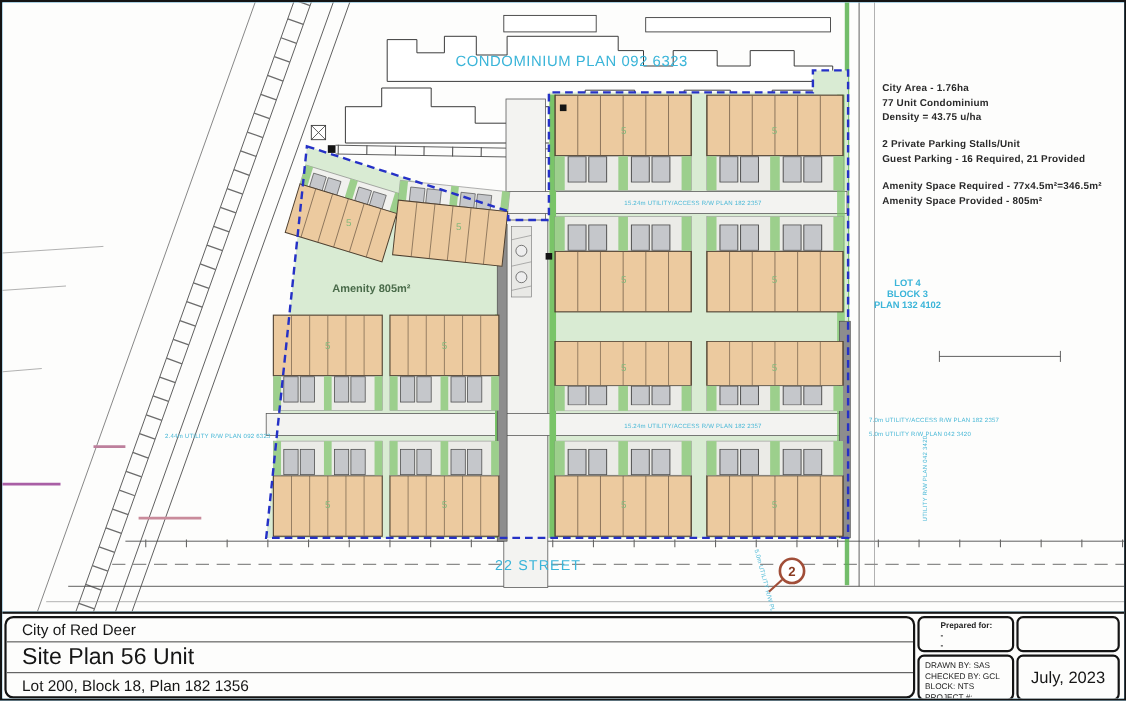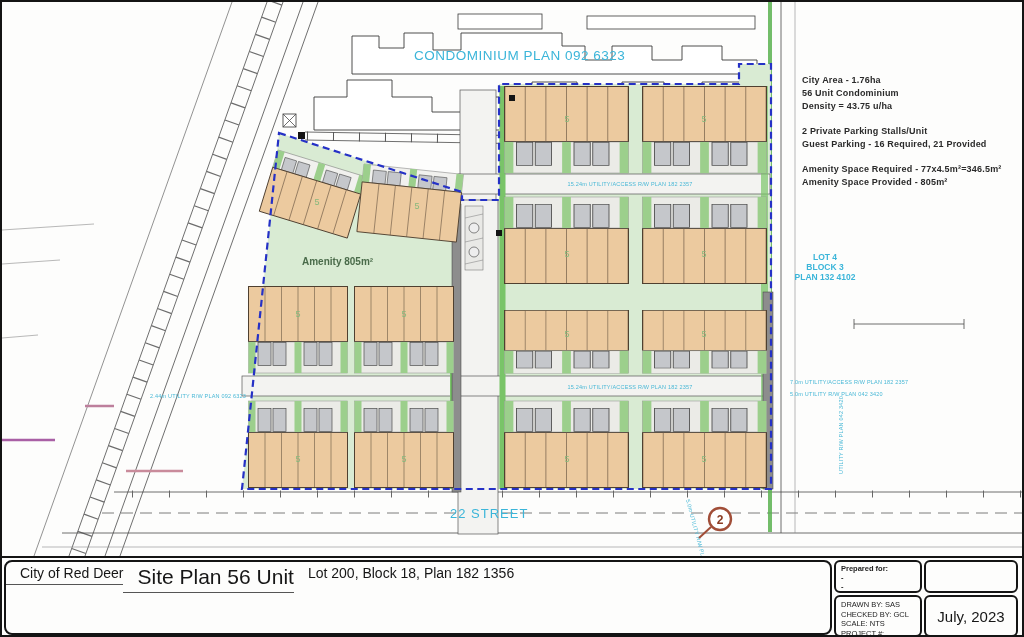--- a/index.html
+++ b/index.html
@@ -3,28 +3,28 @@
 <meta charset="utf-8">
 <style>
   html,body{margin:0;padding:0;background:#e8e8e8;font-family:"Liberation Sans",sans-serif;}
   #sheet{position:relative;width:1020px;height:633px;margin:0 auto;background:#7dd3fc;border:2px solid #141414;overflow:hidden;}
   #plan-svg{position:absolute;top:0;left:0;}
   
   #notes{position:absolute;left:800px;top:72px;width:218px;font-size:9px;font-weight:bold;color:#2a2a2a;line-height:13px;letter-spacing:.2px;}
   .note-gap{height:12px;}
   
   #tb{position:absolute;left:0;top:554px;width:1020px;height:79px;display:flex;border-top:2px solid #141414;background:#fdfdfc;}
-  #tb-left{flex:1 1 auto;margin:2px;border:2.5px solid #141414;border-radius:8px;display:flex;flex-direction:row;overflow:hidden;}
+  #tb-left{flex:1 1 auto;margin:2px;border:2.5px solid #141414;border-radius:8px;display:flex;flex-direction:column;overflow:hidden;}
   .tbrow{padding-left:14px;display:flex;align-items:center;color:#161616;}
   #tb-muni{height:22px;font-size:14px;border-bottom:1px solid #555;}
   #tb-title{height:30px;font-size:21px;border-bottom:1px solid #555;}
   #tb-legal{height:22px;font-size:14px;}
   #tb-right{width:188px;display:grid;grid-template-columns:88px 94px;grid-template-rows:33px 42px;gap:2px;padding:2px 2px 2px 0;box-sizing:border-box;}
   .tb-box{border:2.5px solid #141414;border-radius:6px;background:#fdfdfc;overflow:hidden;}
-  #tb-prep{font-size:7.5px;font-weight:bold;color:#222;padding:2px 0 0 5px;line-height:9px;}
+  #tb-prep{font-size:7.5px;font-weight:bold;color:#222;padding:2px 0 0 19px;line-height:9px;}
   #tb-drawn{font-size:7.5px;font-weight:normal;color:#222;padding:3px 0 0 5px;line-height:9.5px;}
   #tb-date{display:flex;align-items:center;justify-content:center;font-size:15px;color:#161616;}
   .cyan{fill:#3bb5d9;}
   .tinycyan{fill:#49b8d6;font-size:5.5px;letter-spacing:.2px;}
   .unit5{fill:#86b97c;font-size:9px;}
   .dline{stroke:#4a4a4a;stroke-width:.8;fill:none;}
   .fline{stroke:#8a8a8a;stroke-width:.6;fill:none;}
 </style>
 </head>
 <body>
@@ -239,21 +239,21 @@
 
   <g stroke-width="2.5">
     <line x1="83" y1="404" x2="112" y2="404" stroke="#bd7f9c"></line>
     <line x1="0" y1="438" x2="53" y2="438" stroke="#a95fa5"></line>
     <line x1="124" y1="469" x2="181" y2="469" stroke="#c98b9b"></line>
   </g>
 </svg>
 
 <div id="notes">
   <div>City Area - 1.76ha</div>
-  <div>56 Unit Condominium</div>
+  <div>77 Unit Condominium</div>
   <div>Density = 43.75 u/ha</div>
   <div class="note-gap"></div>
   <div>2 Private Parking Stalls/Unit</div>
   <div>Guest Parking - 16 Required, 21 Provided</div>
   <div class="note-gap"></div>
   <div>Amenity Space Required - 77x4.5m²=346.5m²</div>
   <div>Amenity Space Provided - 805m²</div>
 </div>
 
 <div id="tb">
@@ -265,20 +265,20 @@
   <div id="tb-right">
     <div class="tb-box" id="tb-prep">
       <div>Prepared for:</div>
       <div>-</div>
       <div>-</div>
     </div>
     <div class="tb-box"></div>
     <div class="tb-box" id="tb-drawn">
       <div>DRAWN BY: SAS</div>
       <div>CHECKED BY: GCL</div>
-      <div>SCALE: NTS</div>
+      <div>BLOCK: NTS</div>
       <div>PROJECT #: 1161109875</div>
     </div>
     <div class="tb-box" id="tb-date">July, 2023</div>
   </div>
 </div>
 
 </div>
 
 </body></html>

